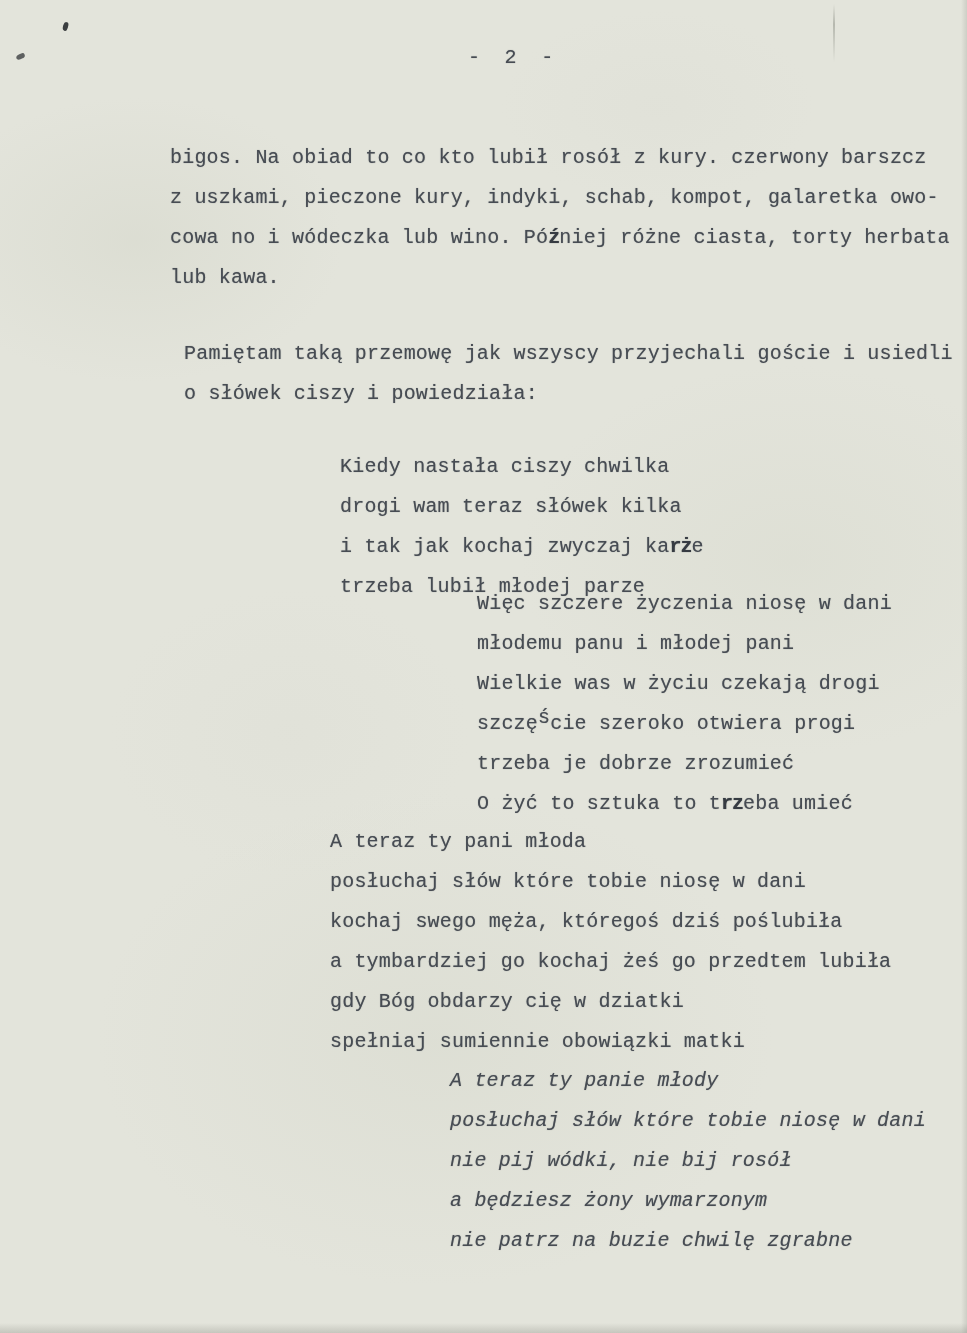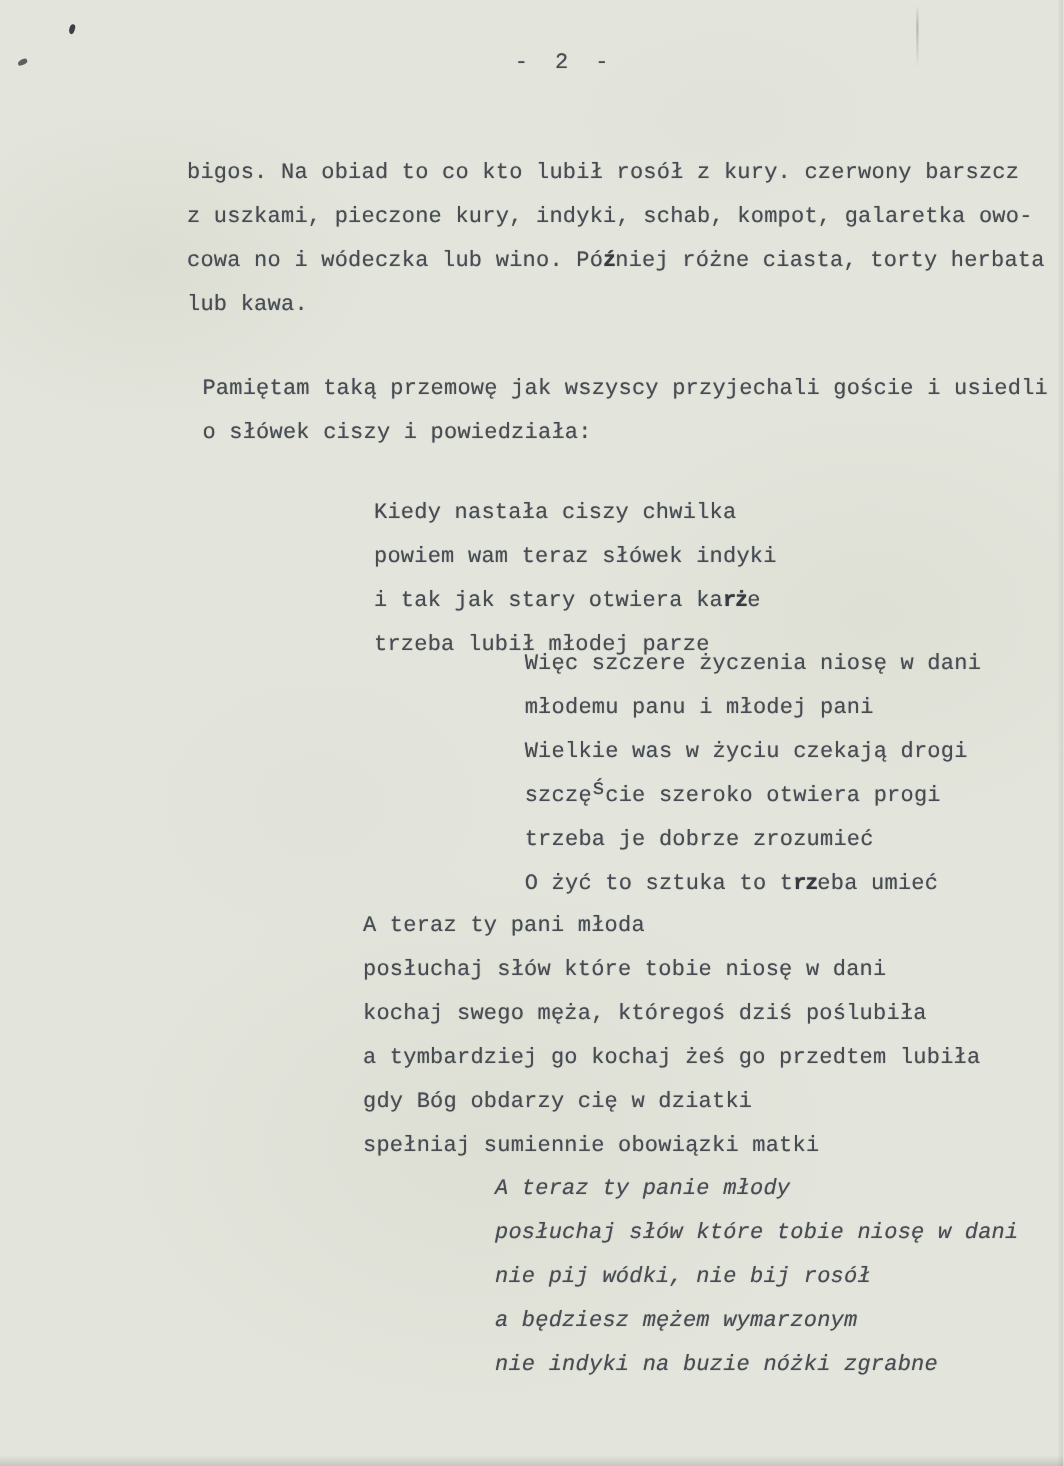--- a/index.html
+++ b/index.html
@@ -72,17 +72,17 @@
 
 <div class="sheet">
   <div class="speck speck1"></div>
   <div class="speck speck2"></div>
   <div class="crease"></div>
 
   <div class="pagenum mono">-  2  -</div>
 
   <div class="block mono" style="left: 170px; top: 138px;"><div class="line">bigos. Na obiad to co kto lubił rosół z kury. czerwony barszcz</div><div class="line">z uszkami, pieczone kury, indyki, schab, kompot, galaretka owo-</div><div class="line"><span>cowa no i wódeczka lub wino. Pó</span><span class="ink-bold">ź</span><span>niej różne ciasta, torty herbata</span></div><div class="line">lub kawa.</div></div>
   <div class="block mono" style="left: 184px; top: 304px; margin-top: 30px;"><div class="line">Pamiętam taką przemowę jak wszyscy przyjechali goście i usiedli</div><div class="line">o słówek ciszy i powiedziała:</div></div>
-  <div class="block mono" style="left: 340px; top: 447px;"><div class="line">Kiedy nastała ciszy chwilka</div><div class="line">powiem wam teraz słówek indyki</div><div class="line"><span>i tak jak stary otwiera ka</span><span class="ink-bold">rż</span><span>e</span></div><div class="line">trzeba lubił młodej parze</div></div>
+  <div class="block mono" style="left: 340px; top: 447px;"><div class="line">Kiedy nastała ciszy chwilka</div><div class="line">drogi wam teraz słówek kilka</div><div class="line"><span>i tak jak kochaj zwyczaj ka</span><span class="ink-bold">rż</span><span>e</span></div><div class="line">trzeba lubił młodej parze</div></div>
   <div class="block mono" style="left: 477px; top: 584px;"><div class="line">Więc szczere życzenia niosę w dani</div><div class="line">młodemu panu i młodej pani</div><div class="line">Wielkie was w życiu czekają drogi</div><div class="line"><span>szczę</span><span class="sup">ś</span><span>cie szeroko otwiera progi</span></div><div class="line">trzeba je dobrze zrozumieć</div><div class="line"><span>O żyć to sztuka to t</span><span class="ink-bold">rz</span><span>eba umieć</span></div></div>
   <div class="block mono" style="left: 330px; top: 822px;"><div class="line">A teraz ty pani młoda</div><div class="line">posłuchaj słów które tobie niosę w dani</div><div class="line">kochaj swego męża, któregoś dziś poślubiła</div><div class="line">a tymbardziej go kochaj żeś go przedtem lubiła</div><div class="line">gdy Bóg obdarzy cię w dziatki</div><div class="line">spełniaj sumiennie obowiązki matki</div></div>
-  <div class="block mono" style="left: 450px; top: 1061px; font-style: italic;"><div class="line">A teraz ty panie młody</div><div class="line">posłuchaj słów które tobie niosę w dani</div><div class="line">nie pij wódki, nie bij rosół</div><div class="line">a będziesz mężem wymarzonym</div><div class="line">nie indyki na buzie nóżki zgrabne</div></div>
+  <div class="block mono" style="left: 450px; top: 1061px; font-style: italic;"><div class="line">A teraz ty panie młody</div><div class="line">posłuchaj słów które tobie niosę w dani</div><div class="line">nie pij wódki, nie bij rosół</div><div class="line">a będziesz żony wymarzonym</div><div class="line">nie patrz na buzie chwilę zgrabne</div></div>
 </div>
 
 </body></html>

